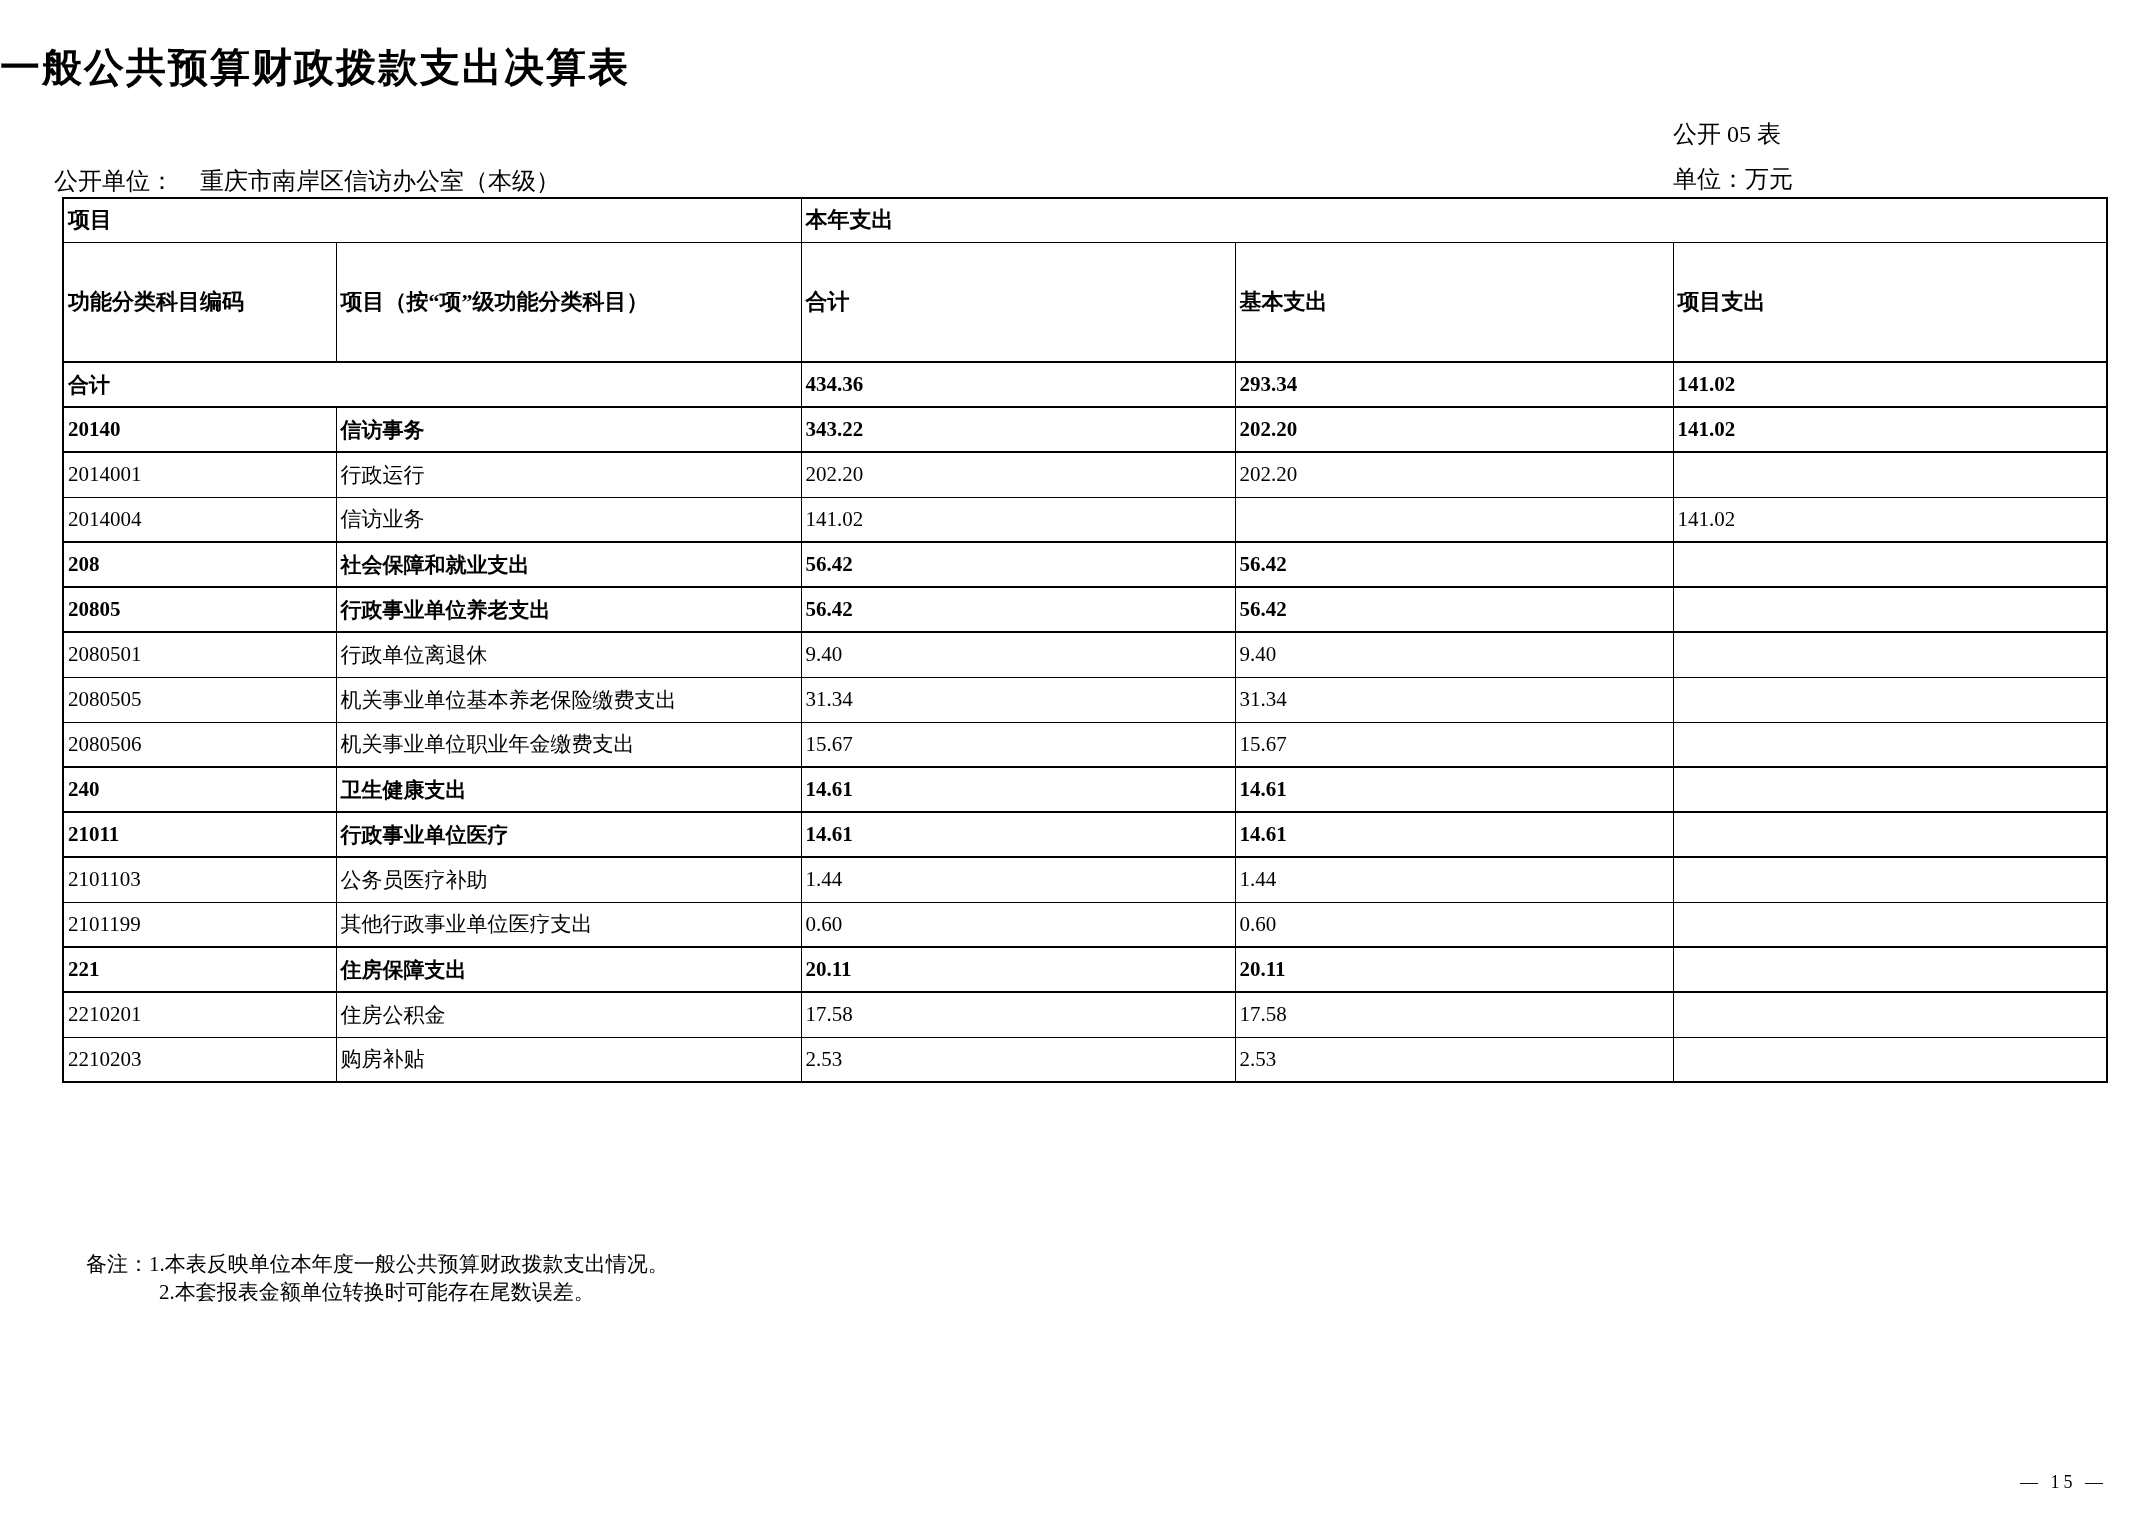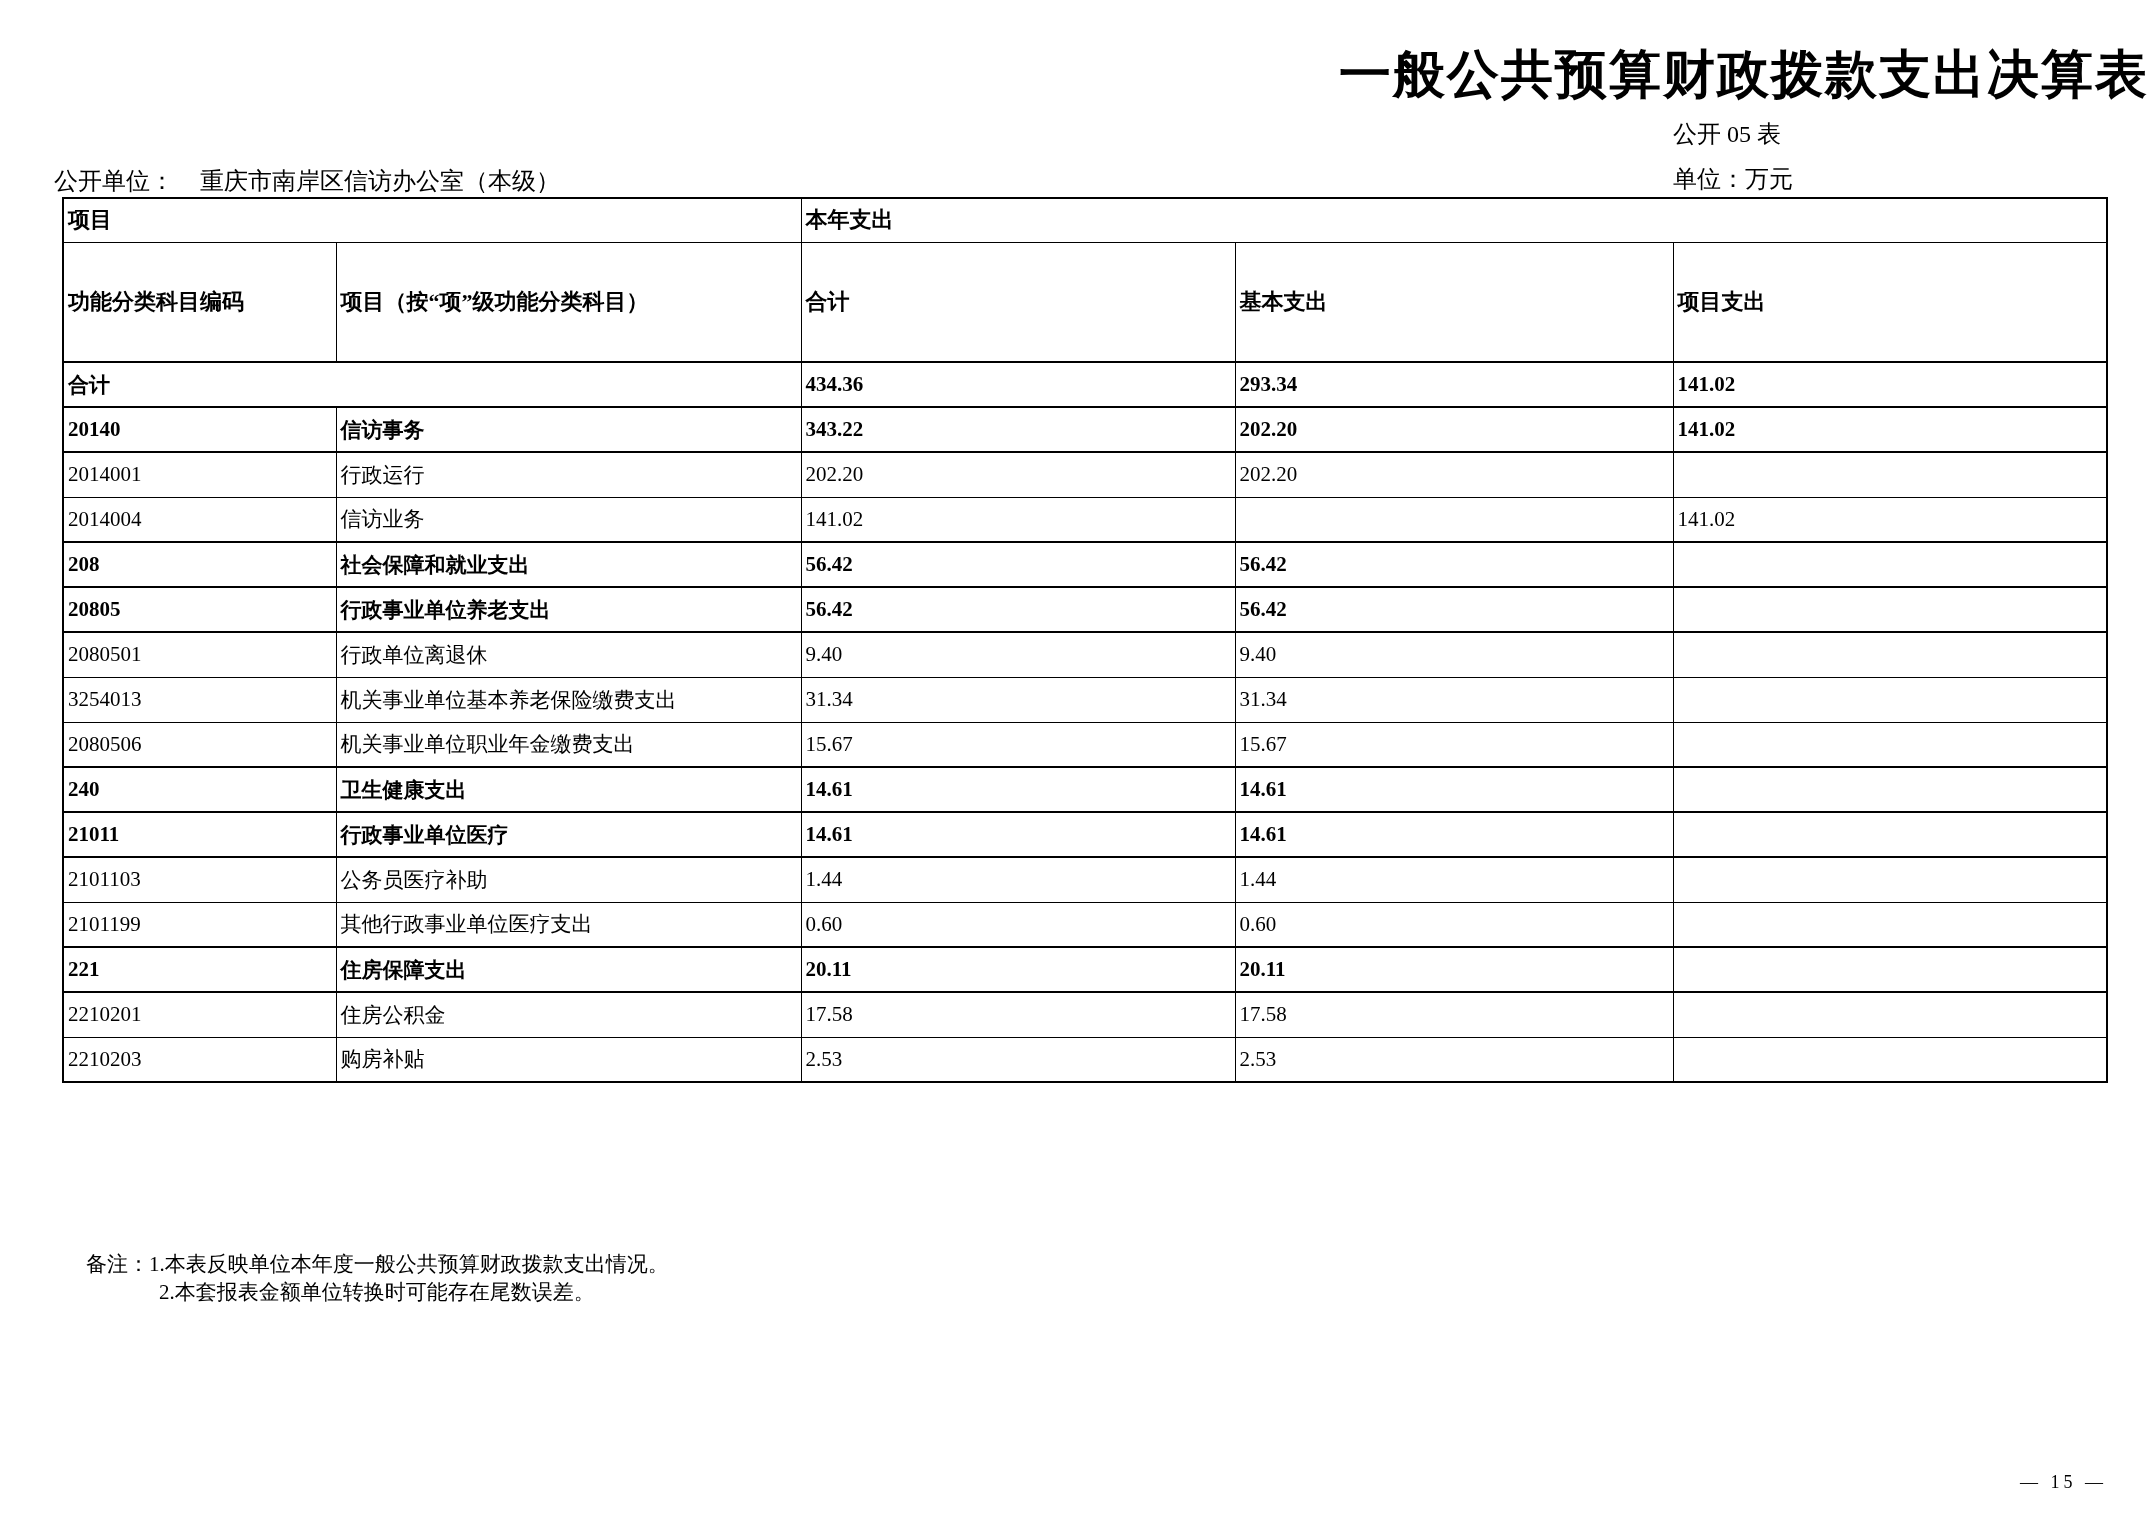--- a/index.html
+++ b/index.html
@@ -13,22 +13,22 @@
     position: relative;
     font-family: "Liberation Serif", "DejaVu Serif", serif;
     color: #000000;
     overflow: hidden;
   }
   .doc-title {
     position: absolute;
     top: 40px;
     left: 0;
     right: 0;
-    text-align: right;
-    font-size: 52px;
+    text-align: left;
+    font-size: 40px;
     font-weight: bold;
     letter-spacing: 2px;
     font-family: "Liberation Sans", "DejaVu Sans", sans-serif;
   }
   .table-label {
     position: absolute;
     top: 118px;
     left: 1673px;
     font-size: 24px;
   }
@@ -173,21 +173,21 @@
         <td></td>
       </tr>
       <tr>
         <td>2080501</td>
         <td>行政单位离退休</td>
         <td>9.40</td>
         <td>9.40</td>
         <td></td>
       </tr>
       <tr>
-        <td>3254013</td>
+        <td>2080505</td>
         <td>机关事业单位基本养老保险缴费支出</td>
         <td>31.34</td>
         <td>31.34</td>
         <td></td>
       </tr>
       <tr>
         <td>2080506</td>
         <td>机关事业单位职业年金缴费支出</td>
         <td>15.67</td>
         <td>15.67</td>

